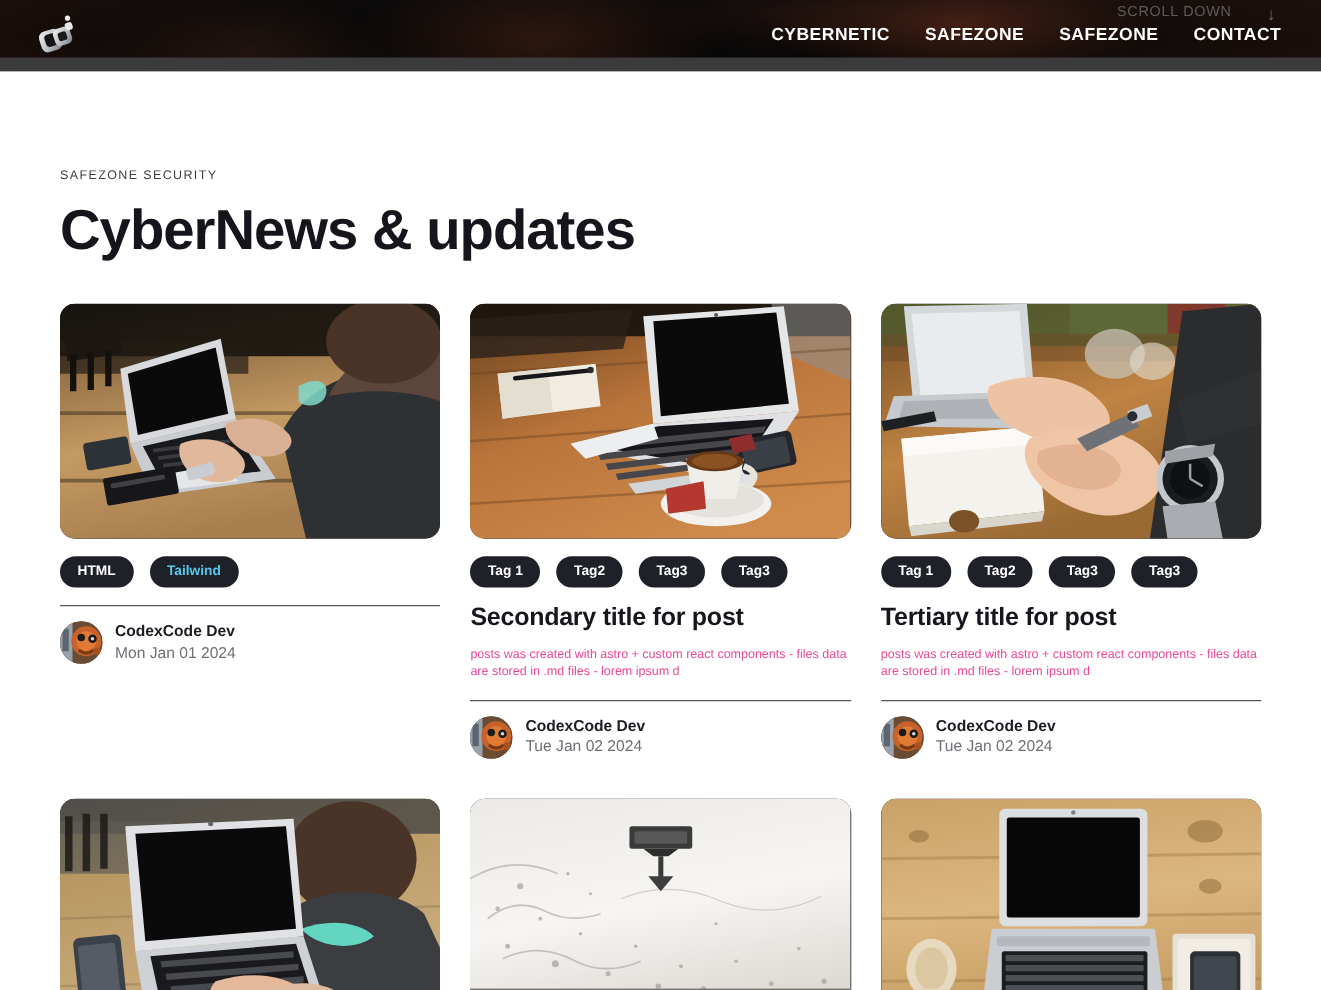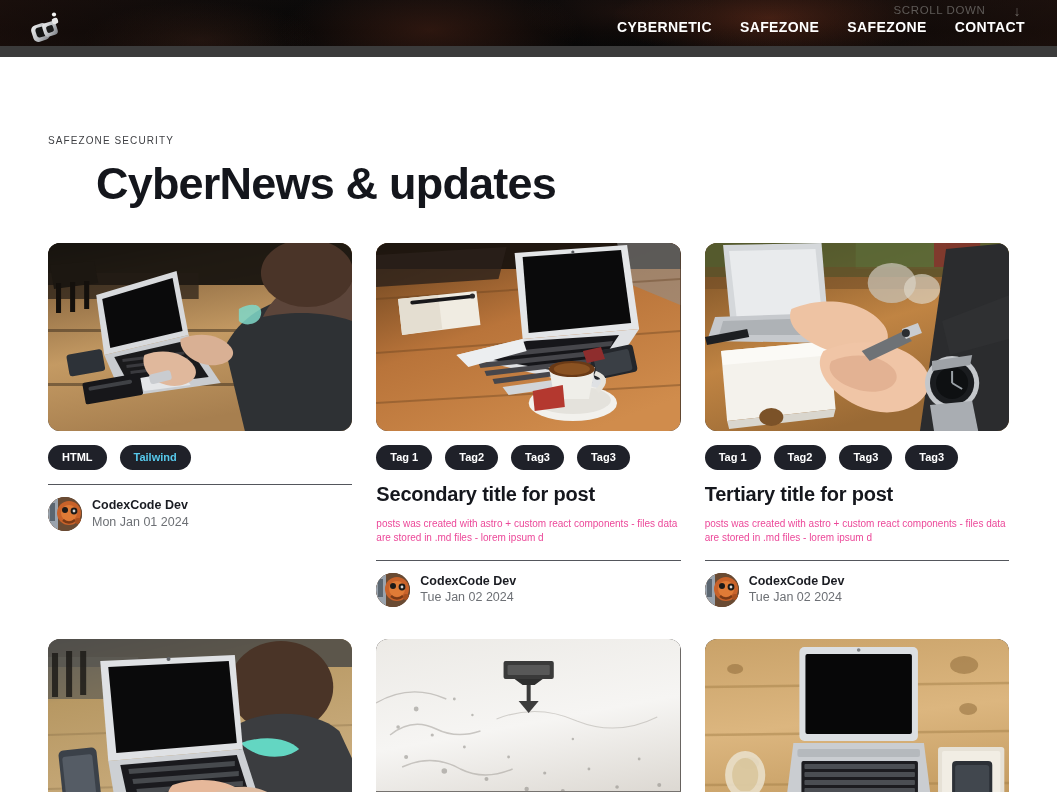--- a/index.html
+++ b/index.html
@@ -102,21 +102,20 @@
     font-weight: normal;
   }
 
   .page-title {
     margin-top: 14px;
     font-size: 45px;
     line-height: 1.05;
     font-weight: bold;
     color: #14161c;
     letter-spacing: -0.8px;
-    margin-left: 48px;
   }
 
   
   .card-grid {
     margin-top: 36px;
     display: grid;
     grid-template-columns: repeat(3, 1fr);
     column-gap: 24px;
     row-gap: 32px;
   }

